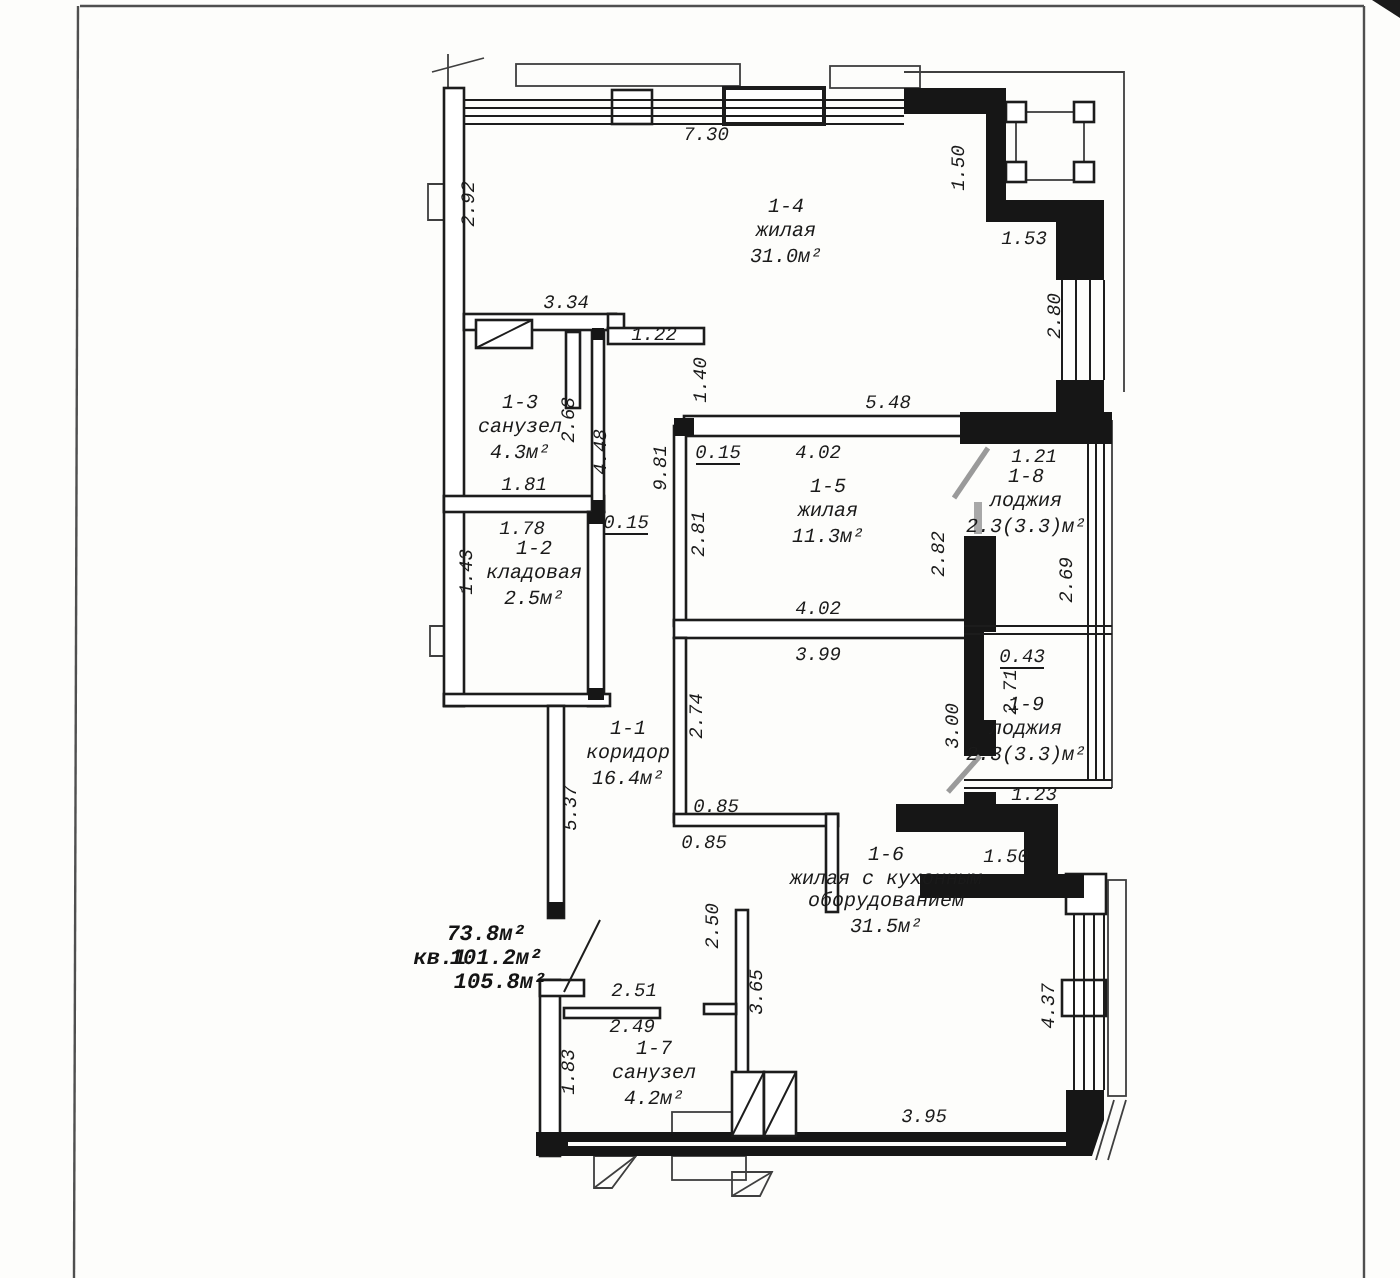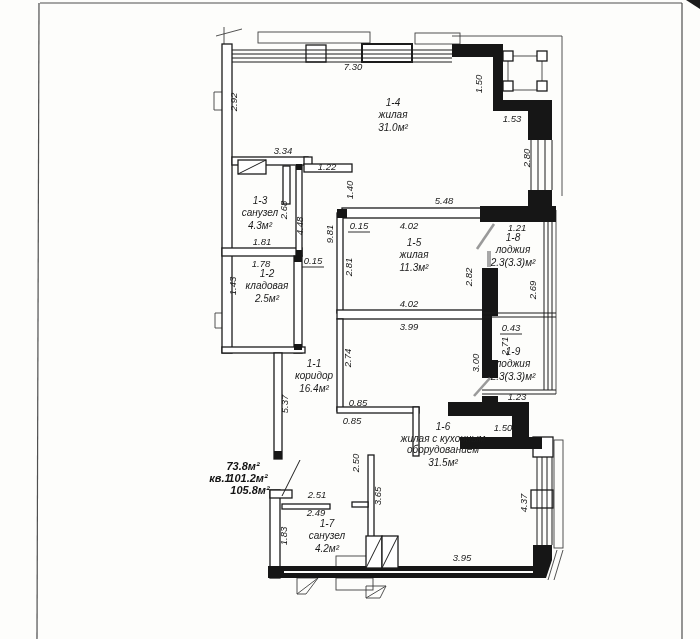--- a/index.html
+++ b/index.html
@@ -1,17 +1,17 @@
 <!DOCTYPE html>
 <html><head>
 <meta charset="utf-8">
 <style>
   html,body{margin:0;padding:0;background:#ffffff;}
   #page{position:relative;width:700px;height:639px;background:#fdfdfb;overflow:hidden;
-        font-family:Liberation Sans, sans-serif;}
+        font-family:Liberation Mono, monospace;}
   svg{position:absolute;left:0;top:0;}
   .wp{fill:#ffffff;stroke:#1c1c1c;stroke-width:1.3;}
   .w2{stroke-width:2;}
   .wb{fill:#161616;stroke:none;}
   .wl{stroke:#1c1c1c;stroke-width:1;fill:none;}
   .tl{stroke:#3f3f3f;stroke-width:0.9;fill:none;}
   .gd{stroke:#9a9a9a;stroke-width:2.6;fill:none;}
   .dim{font-size:9.5px;font-style:italic;fill:#1a1a1a;}
   .room{font-size:10px;font-style:italic;fill:#1a1a1a;}
   .sum{font-size:11px;font-style:italic;font-weight:600;fill:#141414;}

